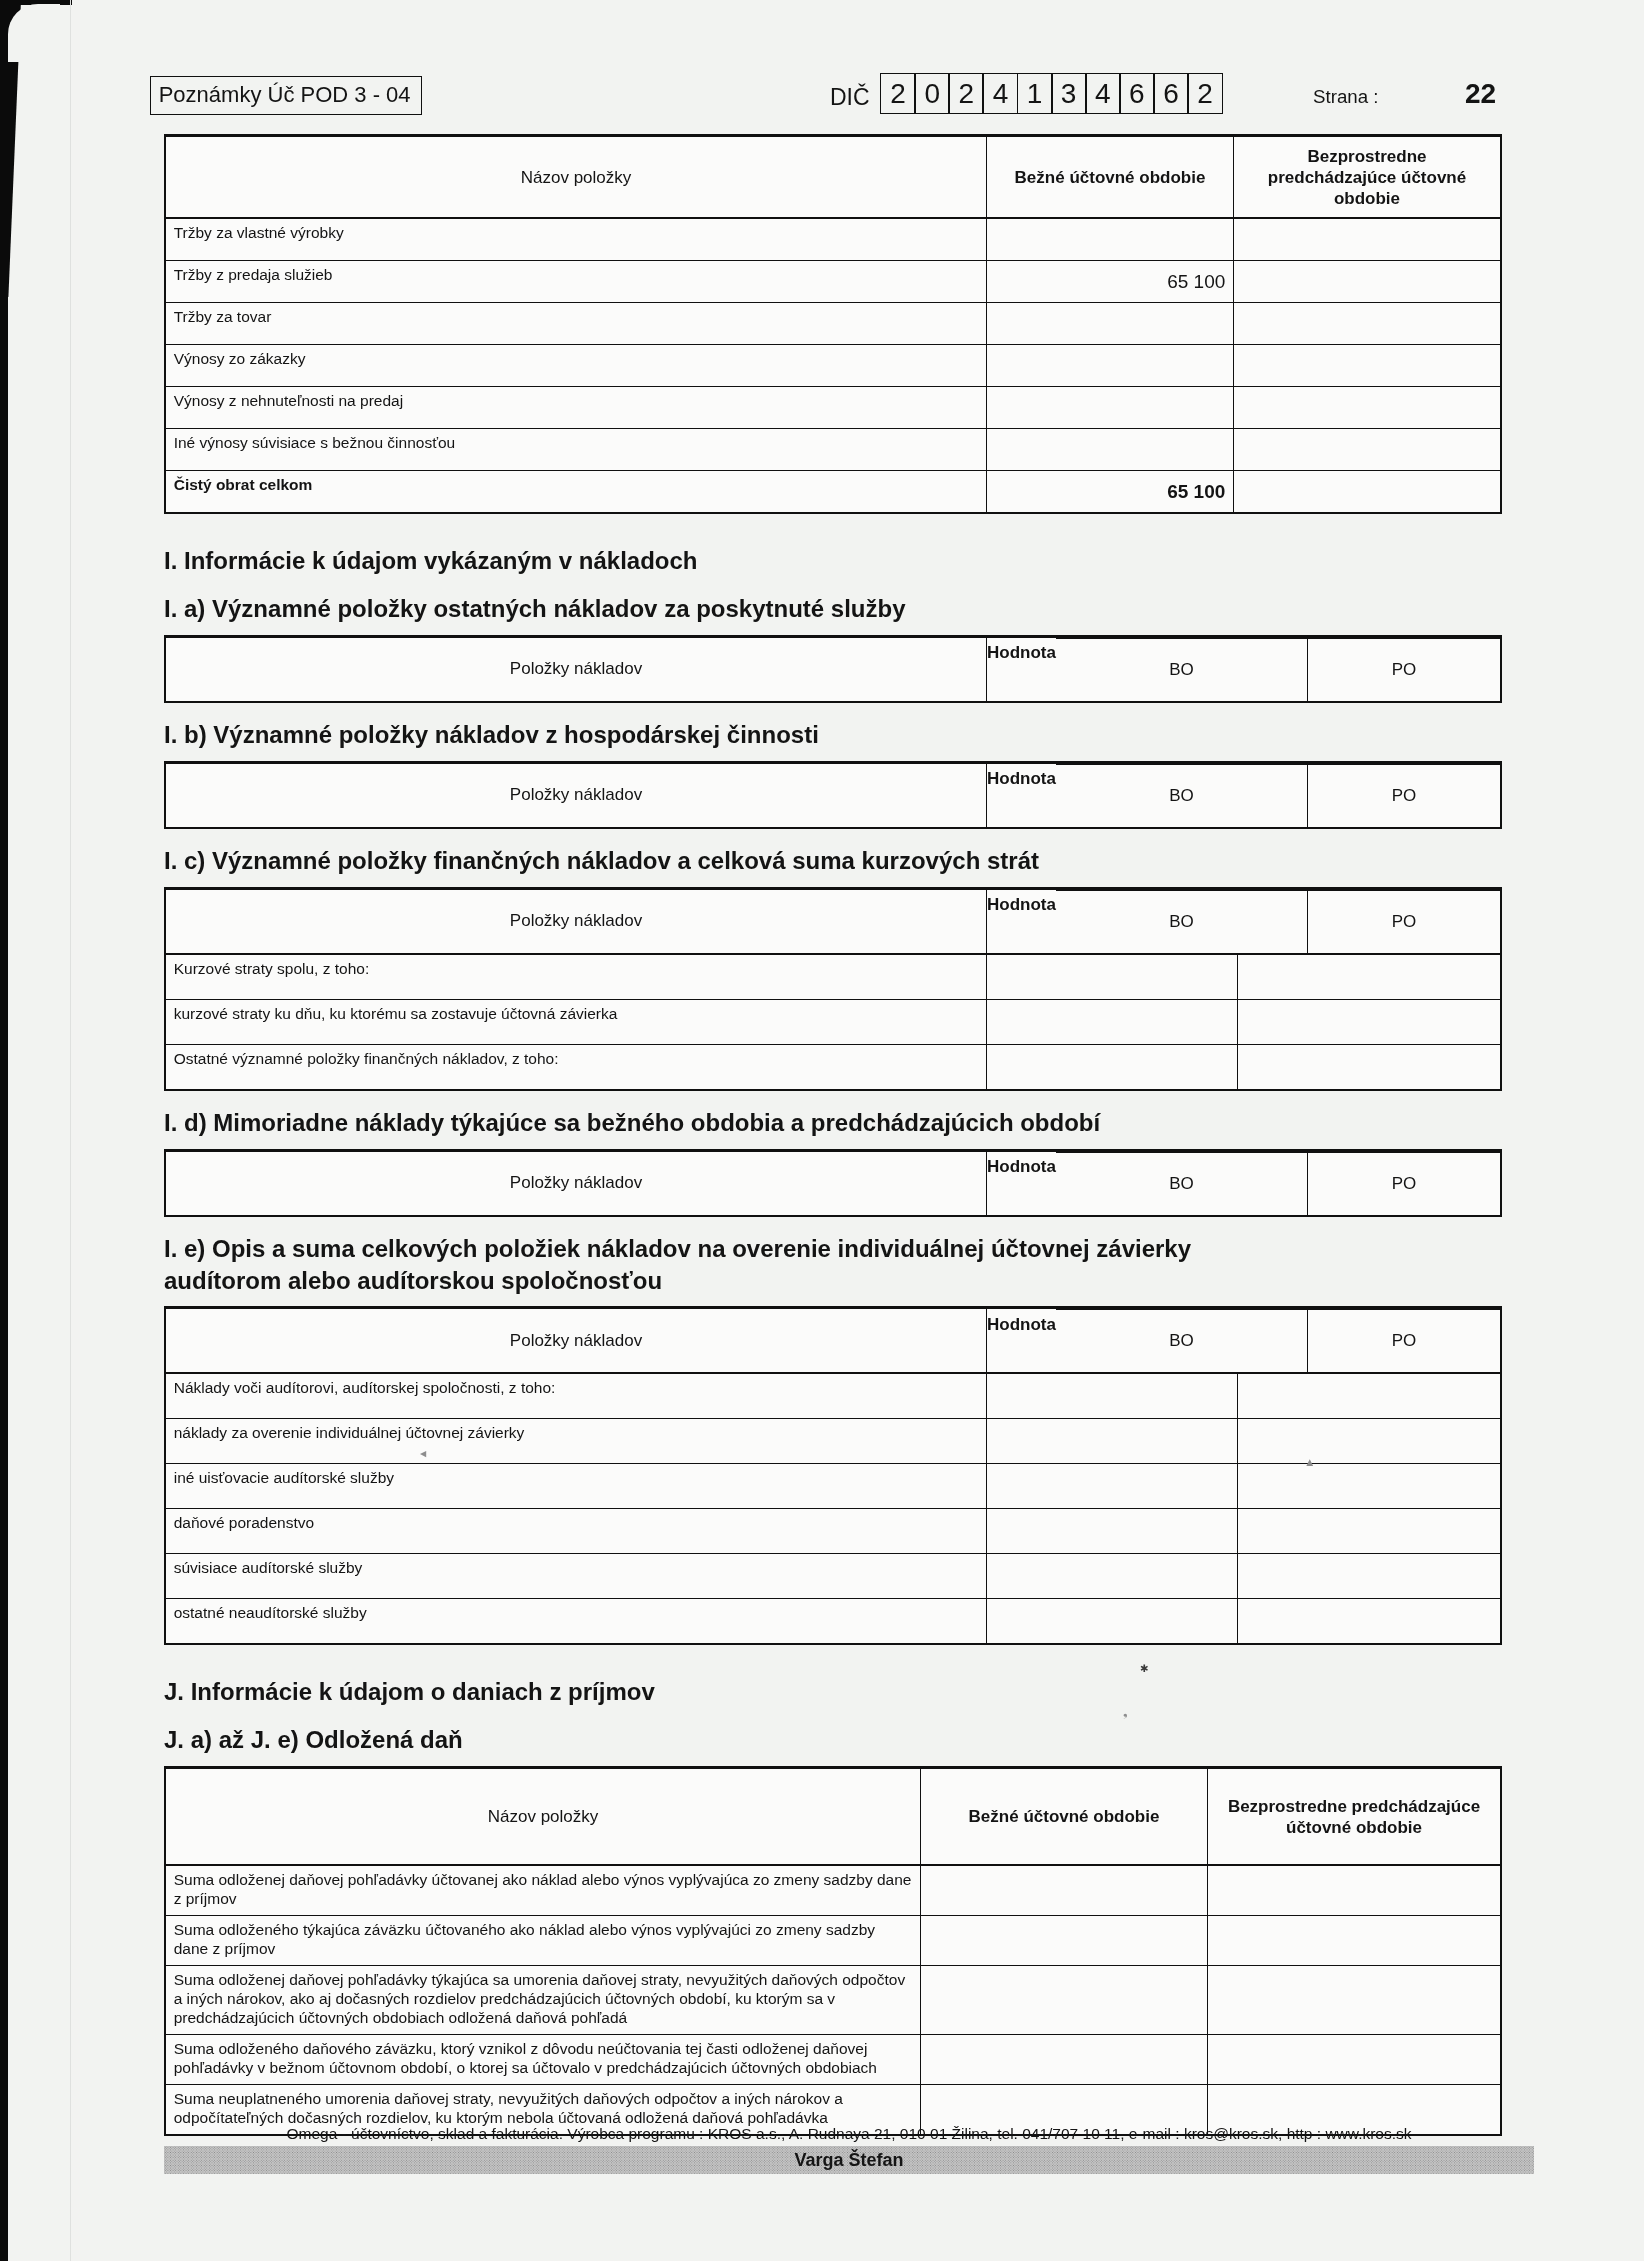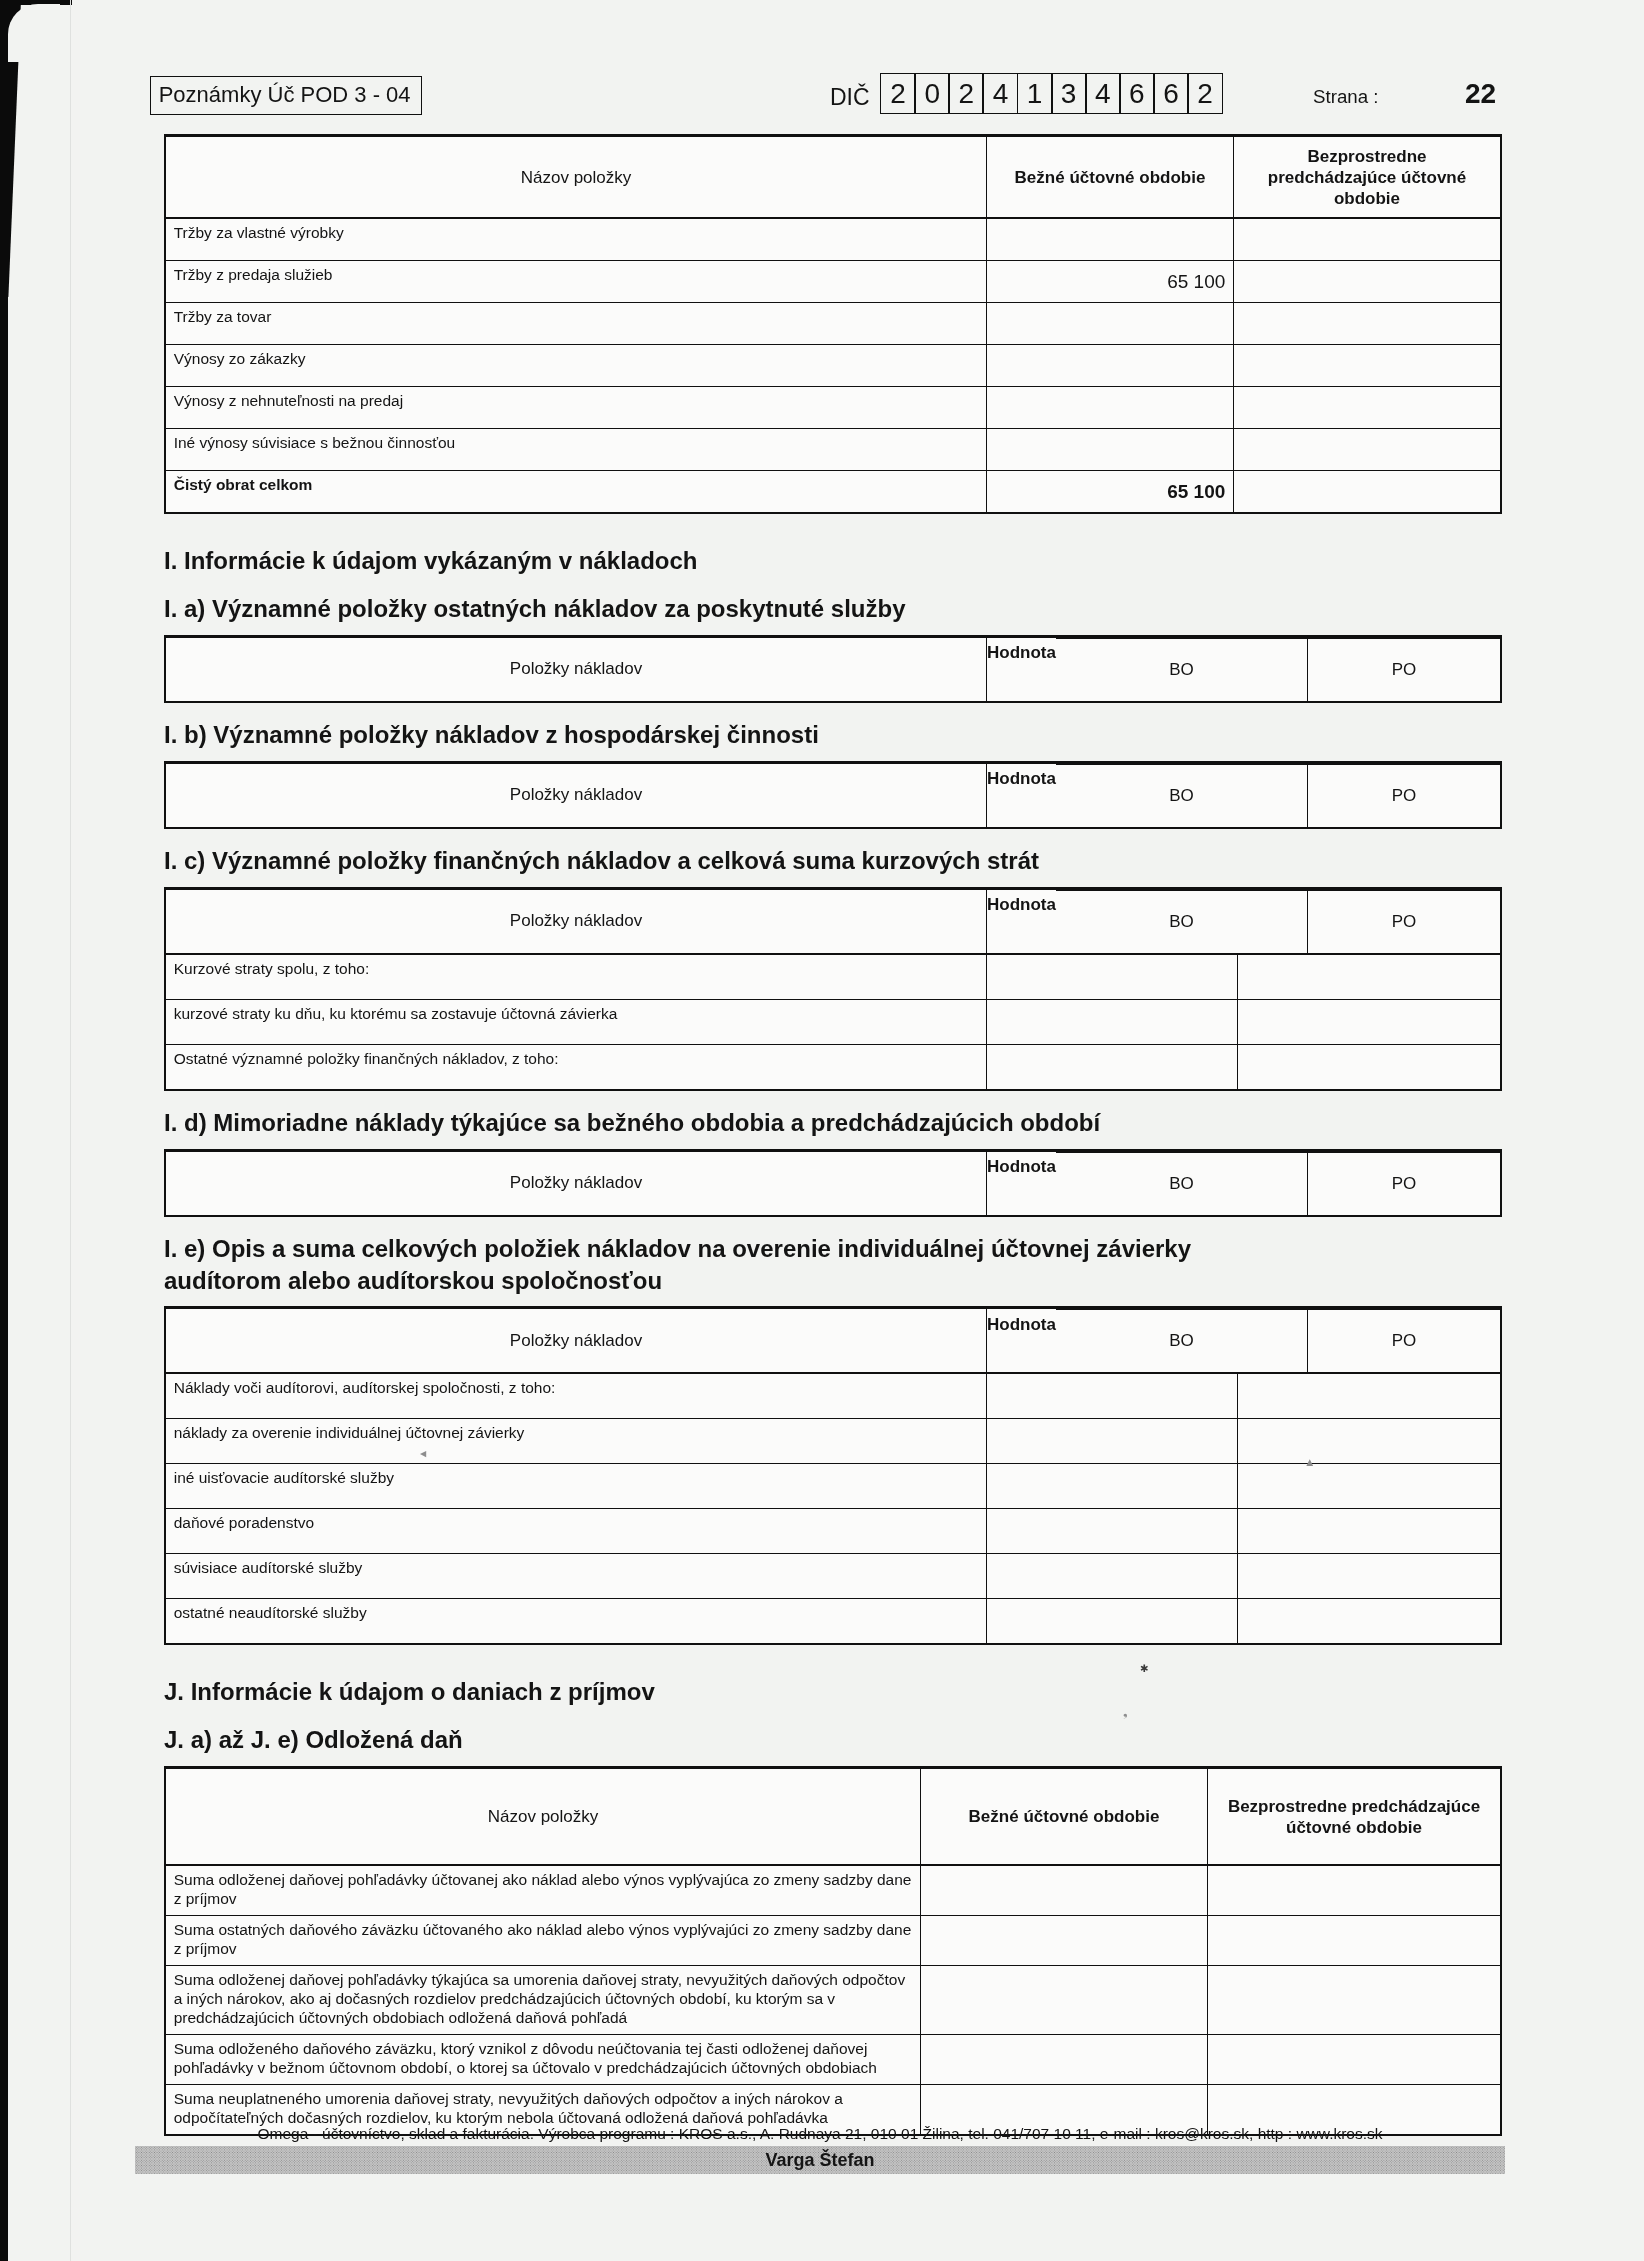--- a/index.html
+++ b/index.html
@@ -68,21 +68,21 @@
     font-size:17px;font-weight:700;}
   .chead-bopo{flex:1;display:grid;grid-template-columns:251px auto;border-top:1.9px solid #101010;}
   .chead-bopo div{display:flex;align-items:center;justify-content:center;font-size:17px;font-weight:400;}
   .chead-bopo div:last-child{border-left:1.9px solid #101010;}
   .t-cost .tbody .trow{grid-template-columns:820px 251px auto;min-height:44px;}
   .t-cost .tbody .trow:first-child{border-top:2.6px solid #101010;}
 
   .t-j .tbody .trow .tc{font-size:15.5px;line-height:18.7px;padding:5.2px 7.7px 6.4px 7.7px;}
 
   
-  .footer{position:absolute;left:135px;top:2125px;width:1370px;}
+  .footer{position:absolute;left:164px;top:2125px;width:1370px;}
   .footer-line{text-align:center;font-size:15.5px;margin-bottom:3.2px;}
   .footer-band{height:28px;position:relative;background-color:#c4c4c4;
     background-image:radial-gradient(#878787 0.6px,transparent 0.8px),radial-gradient(#9a9a9a 0.6px,transparent 0.8px);
     background-size:2.6px 2.6px;background-position:0 0,1.3px 1.3px;
     display:flex;align-items:center;justify-content:center;}
   .footer-name{font-size:18px;font-weight:700;color:#151515;}
 </style>
 </head>
 <body>
 
@@ -294,21 +294,21 @@
         <div class="th b split">Bežné účtovné obdobie</div>
         <div class="th b split">Bezprostredne predchádzajúce účtovné obdobie</div>
       </div>
       <div class="tbody">
           <div class="trow">
             <div class="tc label">Suma odloženej daňovej pohľadávky účtovanej ako náklad alebo výnos vyplývajúca zo zmeny sadzby dane z príjmov</div>
             <div class="tc val"></div>
             <div class="tc val"></div>
           </div>
           <div class="trow">
-            <div class="tc label">Suma ostatných daňového záväzku účtovaného ako náklad alebo výnos vyplývajúci zo zmeny sadzby dane z príjmov</div>
+            <div class="tc label">Suma odloženého týkajúca záväzku účtovaného ako náklad alebo výnos vyplývajúci zo zmeny sadzby dane z príjmov</div>
             <div class="tc val"></div>
             <div class="tc val"></div>
           </div>
           <div class="trow">
             <div class="tc label">Suma odloženej daňovej pohľadávky týkajúca sa umorenia daňovej straty, nevyužitých daňových odpočtov a iných nárokov, ako aj dočasných rozdielov predchádzajúcich účtovných období, ku ktorým sa v predchádzajúcich účtovných obdobiach odložená daňová pohľadá</div>
             <div class="tc val"></div>
             <div class="tc val"></div>
           </div>
           <div class="trow">
             <div class="tc label">Suma odloženého daňového záväzku, ktorý vznikol z dôvodu neúčtovania tej časti odloženej daňovej pohľadávky v bežnom účtovnom období, o ktorej sa účtovalo v predchádzajúcich účtovných obdobiach</div>

